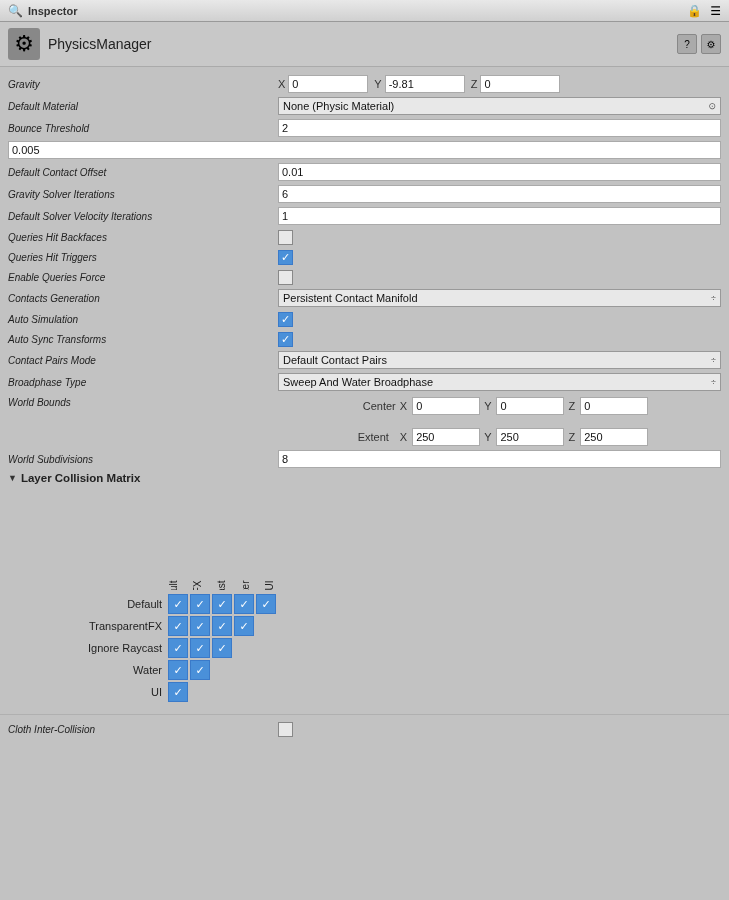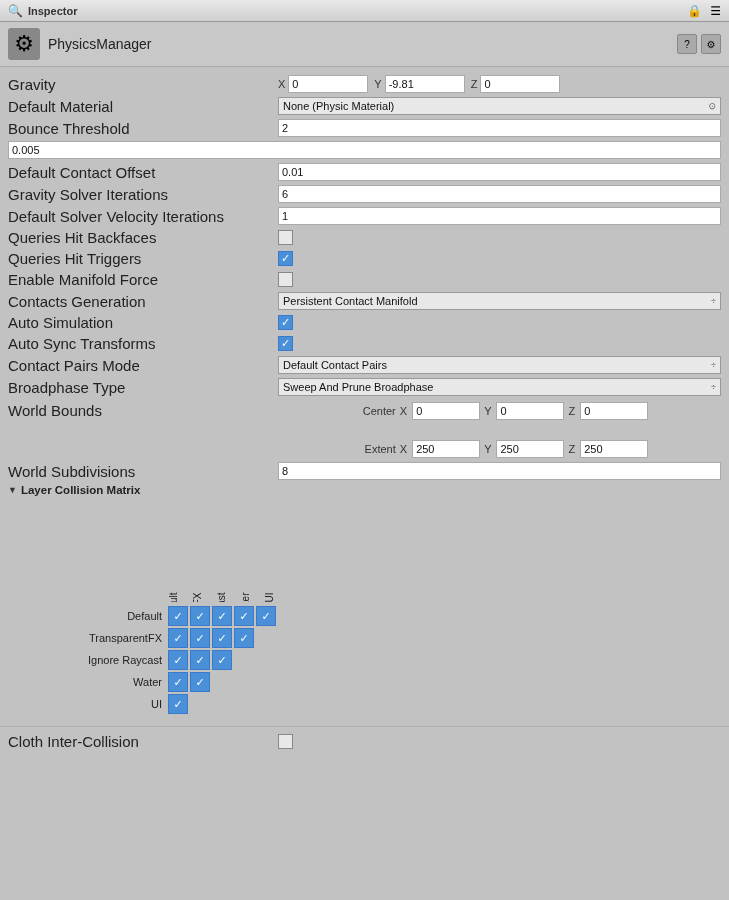--- a/index.html
+++ b/index.html
@@ -78,21 +78,22 @@
     .field-row {
       display: flex;
       align-items: center;
       min-height: 20px;
       padding: 2px 8px;
     }
     .field-label {
       width: 270px;
       min-width: 270px;
       color: #222;
-      font-size: 15px;
+      font-size: 10px;
+      font-style: italic;
     }
     .field-value {
       flex: 1;
       display: flex;
       align-items: center;
     }
     .text-input {
       background: #fff;
       border: 1px solid #aaa;
       height: 18px;
@@ -314,21 +315,21 @@
     <div class="field-row">
       <div class="field-label">Queries Hit Triggers</div>
       <div class="field-value">
         <div class="checkbox-field checkbox-checked">
           <span>✓</span>
         </div>
       </div>
     </div>
 
     <div class="field-row">
-      <div class="field-label">Enable Manifold Force</div>
+      <div class="field-label">Enable Queries Force</div>
       <div class="field-value">
         <div class="checkbox-field"></div>
       </div>
     </div>
 
     <div class="field-row">
       <div class="field-label">Contacts Generation</div>
       <div class="field-value">
         <div class="dropdown">
           <span class="dropdown-text">Persistent Contact Manifold</span>
@@ -362,42 +363,42 @@
           <span class="dropdown-text">Default Contact Pairs</span>
           <span class="dropdown-arrow">÷</span>
         </div>
       </div>
     </div>
 
     <div class="field-row">
       <div class="field-label">Broadphase Type</div>
       <div class="field-value">
         <div class="dropdown">
-          <span class="dropdown-text">Sweep And Prune Broadphase</span>
+          <span class="dropdown-text">Sweep And Water Broadphase</span>
           <span class="dropdown-arrow">÷</span>
         </div>
       </div>
     </div>
 
     <div class="field-row" style="align-items:flex-start; padding-top:4px;">
       <div class="field-label">World Bounds</div>
-      <div class="field-value" style="flex-direction:column; gap:20px;">
+      <div class="field-value" style="flex-direction:column; gap:13px;">
 
         <div style="display:flex; align-items:center; gap:4px;">
           <span style="width:45px; text-align:right; font-size:11px; color:#333;">Center</span>
           <span class="xyz-label">X</span>
           <input class="text-input" style="width: 68px;" type="text" value="0">
           <span class="xyz-label">Y</span>
           <input class="text-input" style="width: 68px;" type="text" value="0">
           <span class="xyz-label">Z</span>
           <input class="text-input" style="width: 68px;" type="text" value="0">
         </div>
 
         <div style="display:flex; align-items:center; gap:4px;">
-          <span style="width:45px; text-align:right; font-size:11px; color:#333;">Extent</span>
+          <span style="width:45px; text-align:center; font-size:11px; color:#333;">Extent</span>
           <span class="xyz-label">X</span>
           <input class="text-input" style="width: 68px;" type="text" value="250">
           <span class="xyz-label">Y</span>
           <input class="text-input" style="width: 68px;" type="text" value="250">
           <span class="xyz-label">Z</span>
           <input class="text-input" style="width: 68px;" type="text" value="250">
         </div>
       </div>
     </div>
 

